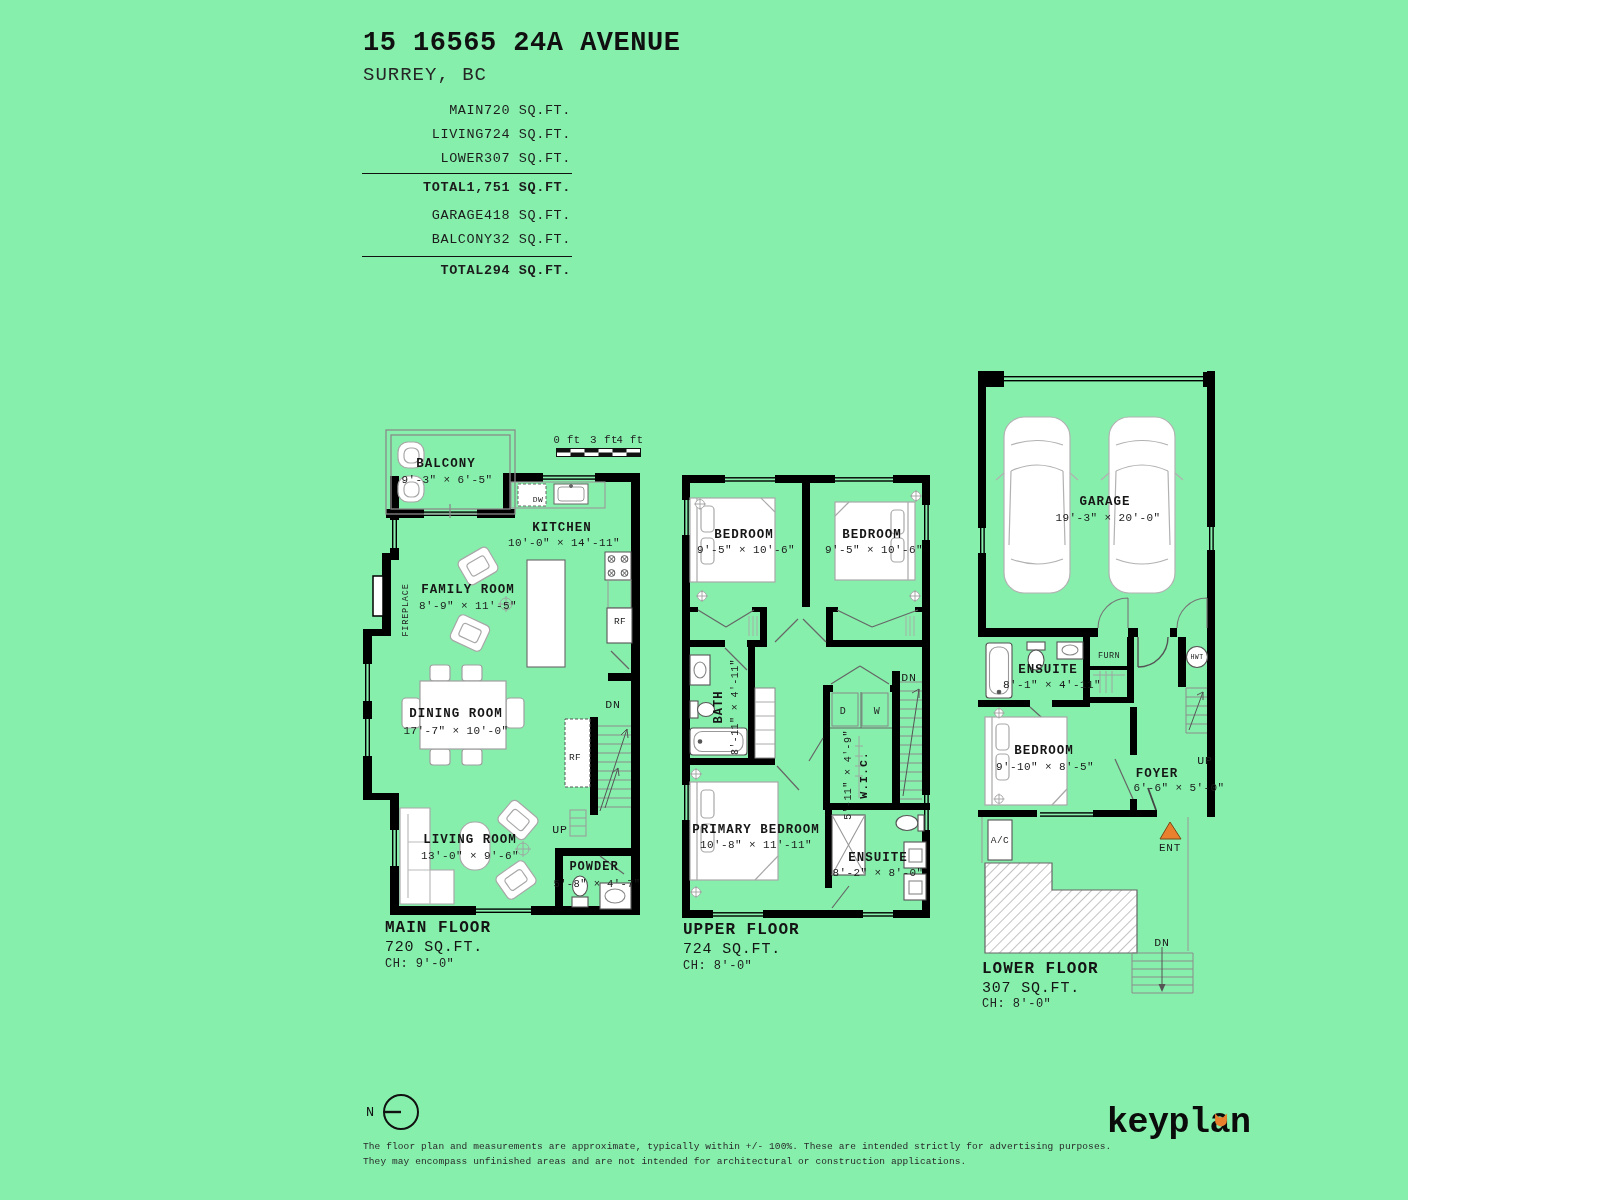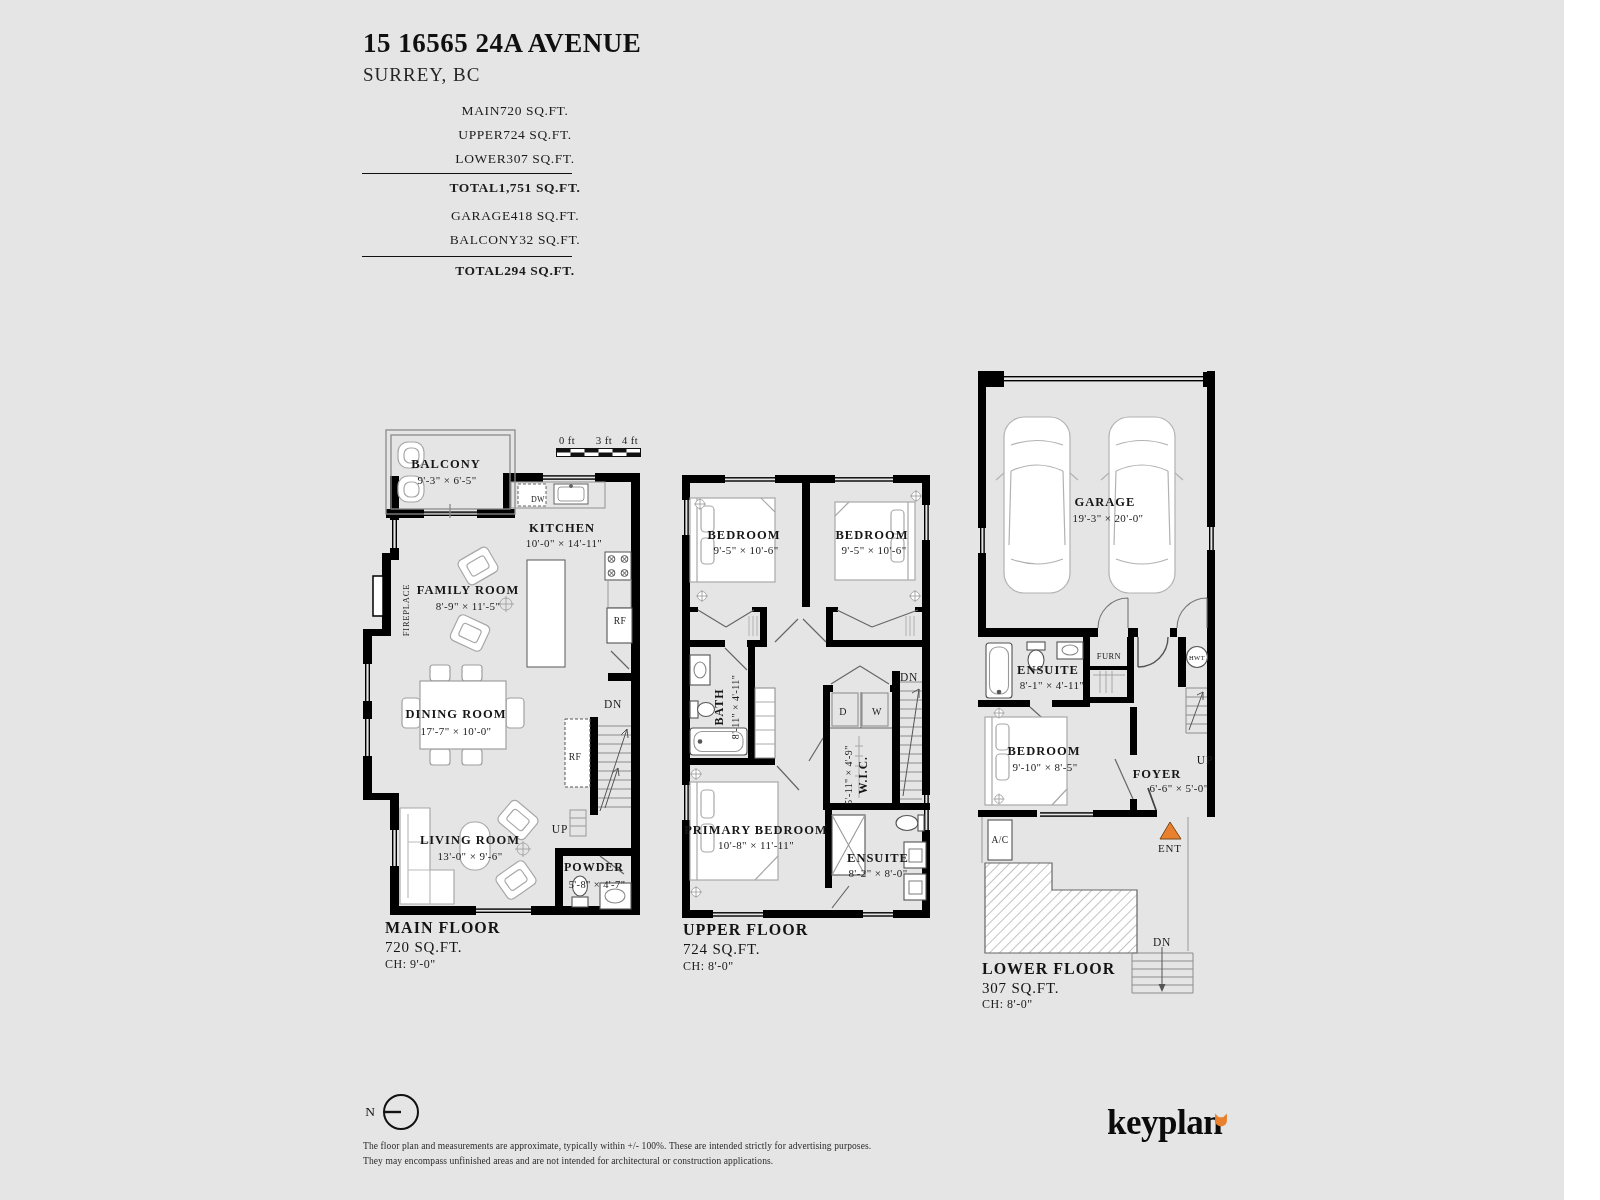--- a/index.html
+++ b/index.html
@@ -1,39 +1,39 @@
 <!DOCTYPE html>
 <html><head>
 <meta charset="utf-8">
 <style>
   html,body{margin:0;padding:0;background:#ffffff;}
-  #stage{position:relative;width:1564px;height:1200px;background:#e5e5e5;overflow:hidden;
-         font-family:Liberation Serif, serif;color:#141414;}
+  #stage{position:relative;width:1408px;height:1200px;background:#86efac;overflow:hidden;
+         font-family:Liberation Mono, monospace;color:#141414;}
   .abs{position:absolute;}
   
   .lbl{position:absolute;transform:translate(-50%,-50%);white-space:nowrap;
        font-size:12.5px;font-weight:600;letter-spacing:1px;color:#161616;}
   .dims{position:absolute;transform:translate(-50%,-50%);white-space:nowrap;
         font-size:11px;font-weight:500;letter-spacing:0.4px;color:#1b1b1b;}
   .sm{position:absolute;transform:translate(-50%,-50%);white-space:nowrap;
       font-size:9px;font-weight:500;letter-spacing:0.4px;color:#222;}
   .dir{position:absolute;transform:translate(-50%,-50%);white-space:nowrap;
        font-size:11.5px;font-weight:500;letter-spacing:0.8px;color:#1b1b1b;}
   .vert{transform:translate(-50%,-50%) rotate(-90deg);}
   
   .fl-name{position:absolute;font-size:16px;font-weight:600;letter-spacing:1px;color:#141414;}
   .fl-area{position:absolute;font-size:15px;font-weight:500;letter-spacing:0.8px;color:#141414;}
   .fl-ch{position:absolute;font-size:12px;font-weight:500;letter-spacing:0.5px;color:#202020;}
   
   .addr{position:absolute;left:363px;top:28px;font-size:27px;font-weight:700;
         letter-spacing:0.5px;color:#101010;}
   .city{position:absolute;left:363px;top:64px;font-size:19px;font-weight:400;
         letter-spacing:1px;color:#262626;}
-  .trow{position:absolute;left:363px;width:208px;display:flex;justify-content:center;
-        font-size:13.5px;font-weight:400;letter-spacing:0.6px;color:#1c1c1c;margin-left:48px;}
+  .trow{position:absolute;left:363px;width:208px;display:flex;justify-content:flex-end;
+        font-size:13.5px;font-weight:400;letter-spacing:0.6px;color:#1c1c1c;}
   .trow.bold{font-weight:700;}
   .rule{position:absolute;left:362px;width:210px;height:0;border-top:1.6px solid #111;}
   
   .disc{position:absolute;left:363px;font-size:9.5px;font-weight:400;
         letter-spacing:0.1px;color:#2a2a2a;white-space:nowrap;}
   .brand{position:absolute;left:1107px;top:1103px;font-size:35px;font-weight:600;
          letter-spacing:-0.5px;color:#0b0b0b;}
   .north{position:absolute;transform:translate(-50%,-50%);font-size:13.5px;font-weight:500;color:#111;}
   svg{display:block;}
 </style>
@@ -43,21 +43,21 @@
 <div id="stage">
 
   <div class="addr">15 16565 24A AVENUE</div>
   <div class="city">SURREY, BC</div>
 
   <div class="trow" style="top:103px">
     <span>MAIN</span>
     <span>720 SQ.FT.</span>
   </div>
   <div class="trow" style="top:127px">
-    <span>UPPER</span>
+    <span>LIVING</span>
     <span>724 SQ.FT.</span>
   </div>
   <div class="trow" style="top:151px">
     <span>LOWER</span>
     <span>307 SQ.FT.</span>
   </div>
   <div class="rule" style="top:173px"></div>
   <div class="trow bold" style="top:180px">
     <span>TOTAL</span>
     <span>1,751 SQ.FT.</span>

